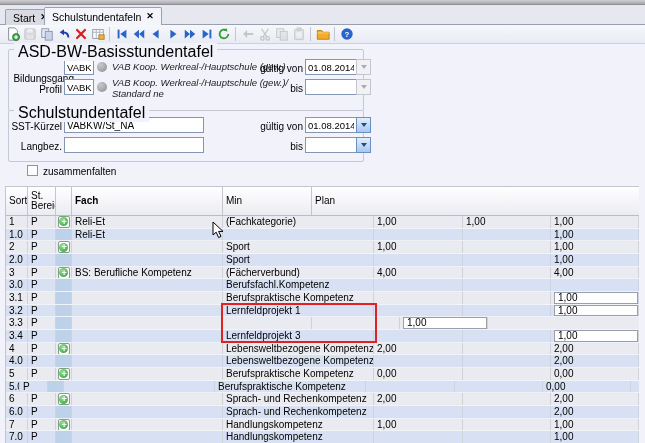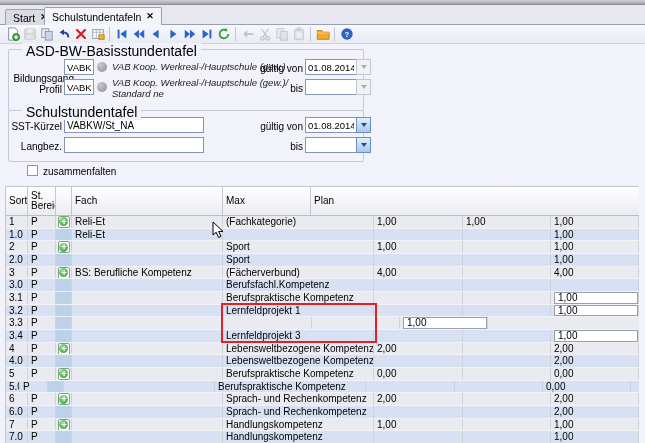--- a/index.html
+++ b/index.html
@@ -20,21 +20,21 @@
   
   .toolbar{position:absolute;top:25px;left:0;width:645px;height:19px;
            background:linear-gradient(#f7f8fc,#e9ebf3);border-bottom:1px solid #cdd1dd;
            display:flex;align-items:center;padding-left:4px;box-sizing:border-box;}
   .tbtn{width:17px;height:17px;display:flex;align-items:center;justify-content:center;}
   .tbtn svg{width:14px;height:14px;}
   .tbtn.disabled{opacity:.45;filter:grayscale(1);}
   .tbsep{width:1px;height:14px;background:#c2c6d2;margin:0 3px;display:inline-block;}
   
   .group{position:absolute;border:1px solid #c3c9d8;border-radius:2px;}
-  .gtitle{position:absolute;font-size:14px;background:#f1f2fa;padding:0 4px;white-space:nowrap;z-index:2;margin-left:8px;}
+  .gtitle{position:absolute;font-size:16px;background:#f1f2fa;padding:0 4px;white-space:nowrap;z-index:2;}
   .flabel{position:absolute;font-size:10px;text-align:right;white-space:nowrap;}
   .tinput{position:absolute;height:16px;border:1px solid #8596b5;background:#fff;
           font-size:9.5px;padding:0 2px;font-family:inherit;box-sizing:border-box;}
   .ddbtn{position:absolute;width:15px;height:16px;box-sizing:border-box;display:flex;
          align-items:center;justify-content:center;}
   .dd-disabled{background:#f2f2f5;border:1px solid #c2c6d0;}
   .dd-enabled{background:linear-gradient(#e2eefc,#a9c7ee);border:1px solid #6890c0;}
   .tri{width:0;height:0;border-left:3.5px solid transparent;border-right:3.5px solid transparent;}
   .tri-gray{border-top:4px solid #a9adb8;}
   .tri-blue{border-top:4px solid #1c4f86;}
@@ -262,24 +262,24 @@
     </span>
 
   <span class="cbx" style="left:27px;top:165px;"></span>
   <div class="flabel" style="left:43px;top:166px;text-align:left;">zusammenfalten</div>
 
   <div class="tbl">
     <div class="thead">
       <div class="th" style="width:22px;">Sort.</div>
       <div class="th" style="width:28px;white-space:normal;">St. Bereich</div>
       <div class="th" style="width:16px;"></div>
-      <div class="th" style="width:151px;">Fach</div>
+      <div class="th" style="width:151px;font-weight:bold;">Fach</div>
       <div class="th-right">
         <div class="th-sub">
-          <div class="th" style="width:88px;">Max</div>
+          <div class="th" style="width:89px;">Min</div>
           <div class="th" style="width:88px;border-right:none;">Plan</div>
         </div>
       </div>
     </div>
     <div class="tbody">
         <div class="row r-gray">
           <div class="cell c0" style="width: 22px;">1</div>
           <div class="cell c1" style="width: 28px;">P</div>
           <div class="cell c2" style="width: 16px;">
             <span class="addbtn"></span>

